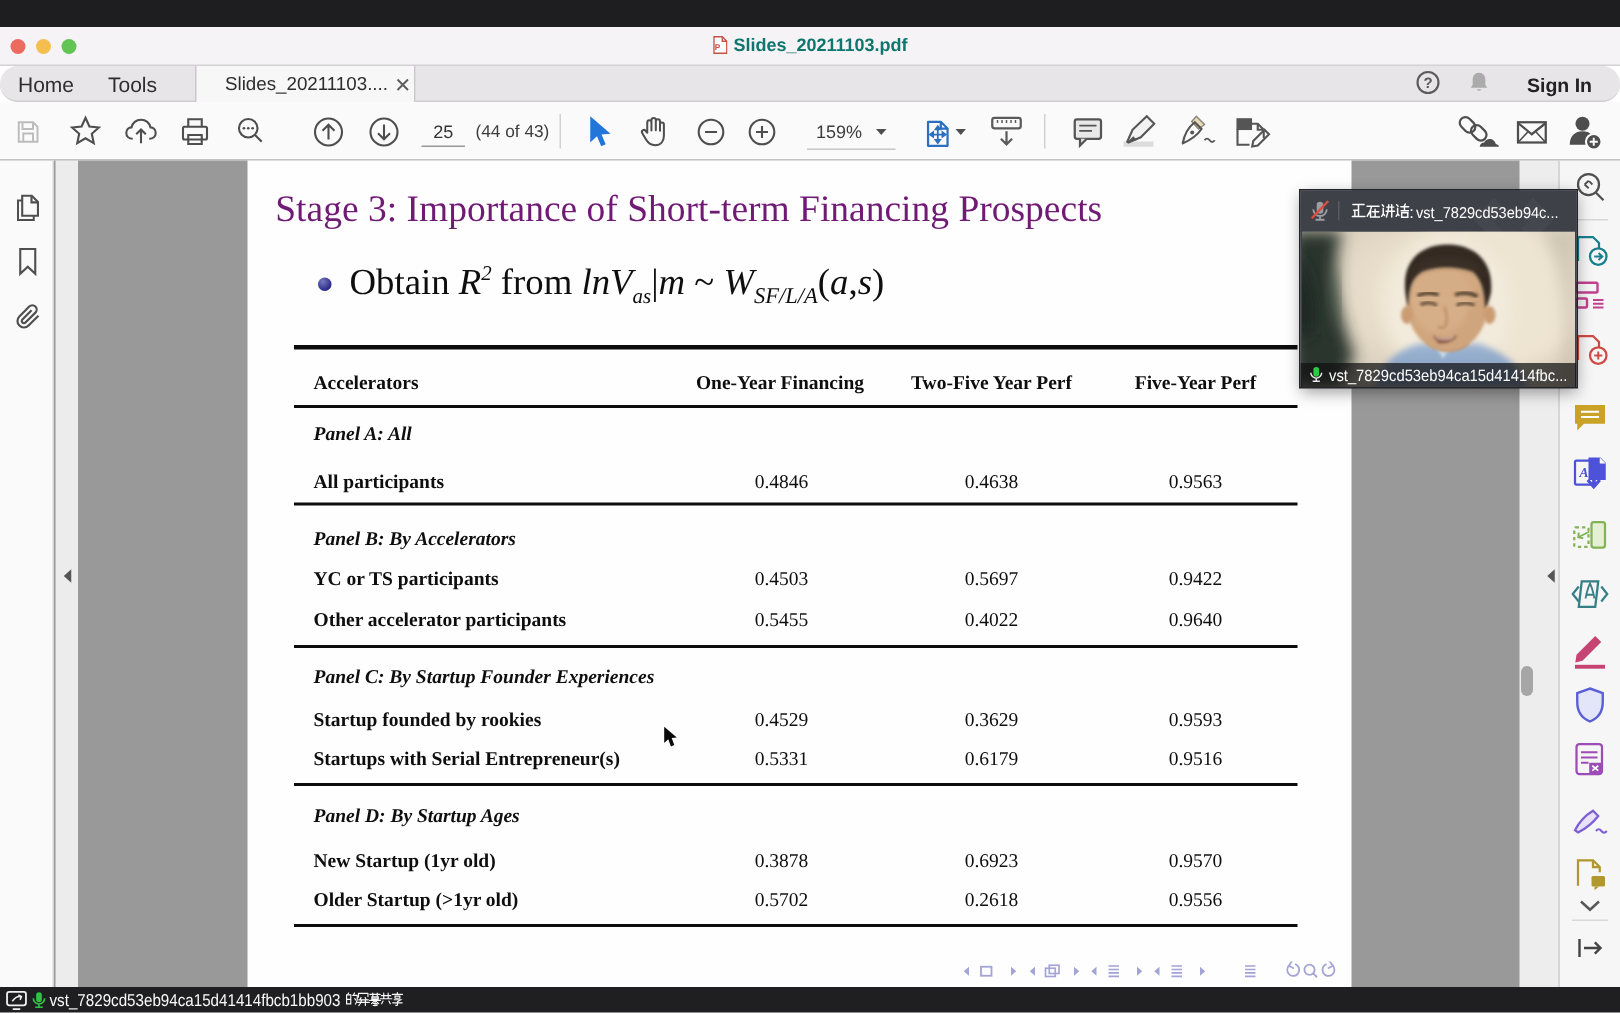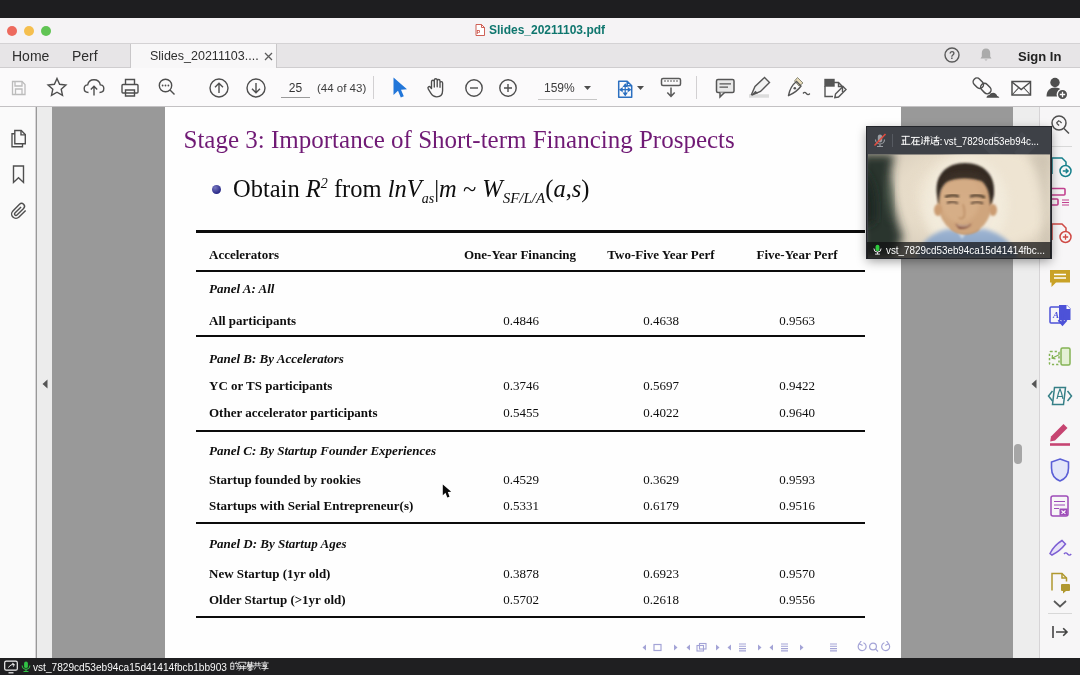--- a/index.html
+++ b/index.html
@@ -7,21 +7,21 @@
   body { font-family:"Liberation Sans", sans-serif; }
   #root { position:absolute; top:0; left:0; width:1080px; height:675px; background:#fff; overflow:hidden; }
   .abs { position:absolute; }
 
   #macbar { top:0; left:0; width:1080px; height:18px; background:#1e1e20; }
 
   #titlebar { top:18px; left:0; width:1080px; height:26px; background:#f5f3f5; border-bottom:1px solid #d4d2d4; }
   .light { top:8px; width:10px; height:10px; border-radius:50%; }
   #doctitle { top:5px; left:0; width:1080px; text-align:center; font-size:12px; font-weight:bold; color:#0f766e; }
 
-  #tabbar { top:44px; left:0; width:1080px; height:24px; background:#e7e5e7; border-bottom:1px solid #cfcdcf; }
+  #tabbar { top:44px; left:0; width:1080px; height:24px; background:#e7e5e7; border-bottom:1px solid #cfcdcf;border-radius:12px; }
   .tabtxt { top:4px; font-size:13px; color:#2e2e2e; }
   #activetab { top:0; left:130px; width:147px; height:24px; background:#f8f7f8; border-left:1px solid #c9c7c9; border-right:1px solid #c9c7c9; }
 
   #toolbar { top:68px; left:0; width:1080px; height:39px; background:#fbfafb; border-bottom:1px solid #c3c1c3; }
 
   #content { top:107px; left:0; width:1080px; height:551px; background:#999999; }
   #lsidebar { top:0; left:0; width:36px; height:551px; background:#fafafa; border-right:1px solid #d6d4d6; }
   #ltrack { top:0; left:37px; width:15px; height:551px; background:#ececec; }
   #rtrack { top:0; left:1013px; width:26px; height:551px; background:#ededed; }
   #rsidebar { top:0; left:1039px; width:41px; height:551px; background:#f7f6f7; border-left:1px solid #d6d4d6; }
@@ -82,21 +82,21 @@
     <div class="abs light" style="left:41px;background:#61c454;"></div>
     <div id="doctitle" class="abs"><svg width="10" height="12" viewBox="0 0 10 12" style="vertical-align:-2px;margin-right:4px;">
           <path d="M1 0.5 H6.5 L9.5 3.5 V11.5 H1 Z" fill="#fff" stroke="#c94f44" stroke-width="0.9"></path>
           <path d="M6.5 0.5 L6.5 3.5 H9.5" fill="none" stroke="#c94f44" stroke-width="0.9"></path>
           <text x="1.5" y="9.5" font-size="5.5" fill="#c94f44" font-weight="bold" font-family="Liberation Sans">P</text>
         </svg>Slides_20211103.pdf</div>
   </div>
 
   <div id="tabbar" class="abs">
     <div class="abs tabtxt" style="left:12px;font-size:14px;top:3.5px;">Home</div>
-    <div class="abs tabtxt" style="left:72px;font-size:14px;top:3.5px;">Perf</div>
+    <div class="abs tabtxt" style="left:72px;font-size:14px;top:3.5px;">Tools</div>
     <div id="activetab" class="abs"></div>
     <div class="abs tabtxt" style="left:150px;font-size:12.5px;top:5px;">Slides_20211103....</div>
     <svg class="abs" style="left:263px;top:7px;" width="11" height="11" viewBox="0 0 11 11">
         <path d="M2 2 L9 9 M9 2 L2 9" stroke="#5c5c5c" stroke-width="1.3"></path>
       </svg>
     <svg class="abs" style="left:944px;top:2.5px;" width="16" height="16" viewBox="0 0 16 16">
         <circle cx="8" cy="8" r="7" fill="none" stroke="#5a5a5a" stroke-width="1.4"></circle>
         <text x="8" y="11.5" text-anchor="middle" font-size="10" font-weight="bold" fill="#5a5a5a" font-family="Liberation Sans">?</text>
       </svg>
     <svg class="abs" style="left:978px;top:2.5px;" width="16" height="16" viewBox="0 0 16 16">
@@ -372,21 +372,21 @@
   <div class="abs rowtxt bold num" style="top:247px;left:723px;width:148px;">Five-Year Perf</div>
 
   <div class="abs rowtxt bi" style="top:281px;left:209px;">Panel A: All</div>
   <div class="abs rowtxt bold" style="top:313px;left:209px;">All participants</div>
   <div class="abs rowtxt num" style="top:313px;left:451px;">0.4846</div>
   <div class="abs rowtxt num" style="top:313px;left:591px;">0.4638</div>
   <div class="abs rowtxt num" style="top:313px;left:727px;">0.9563</div>
 
   <div class="abs rowtxt bi" style="top:351px;left:209px;">Panel B: By Accelerators</div>
   <div class="abs rowtxt bold" style="top:378px;left:209px;">YC or TS participants</div>
-  <div class="abs rowtxt num" style="top:378px;left:451px;">0.3746</div>
+  <div class="abs rowtxt num" style="top:378px;left:451px;">0.4503</div>
   <div class="abs rowtxt num" style="top:378px;left:591px;">0.5697</div>
   <div class="abs rowtxt num" style="top:378px;left:727px;">0.9422</div>
   <div class="abs rowtxt bold" style="top:405px;left:209px;">Other accelerator participants</div>
   <div class="abs rowtxt num" style="top:405px;left:451px;">0.5455</div>
   <div class="abs rowtxt num" style="top:405px;left:591px;">0.4022</div>
   <div class="abs rowtxt num" style="top:405px;left:727px;">0.9640</div>
 
   <div class="abs rowtxt bi" style="top:443px;left:209px;">Panel C: By Startup Founder Experiences</div>
   <div class="abs rowtxt bold" style="top:472px;left:209px;">Startup founded by rookies</div>
   <div class="abs rowtxt num" style="top:472px;left:451px;">0.4529</div>

